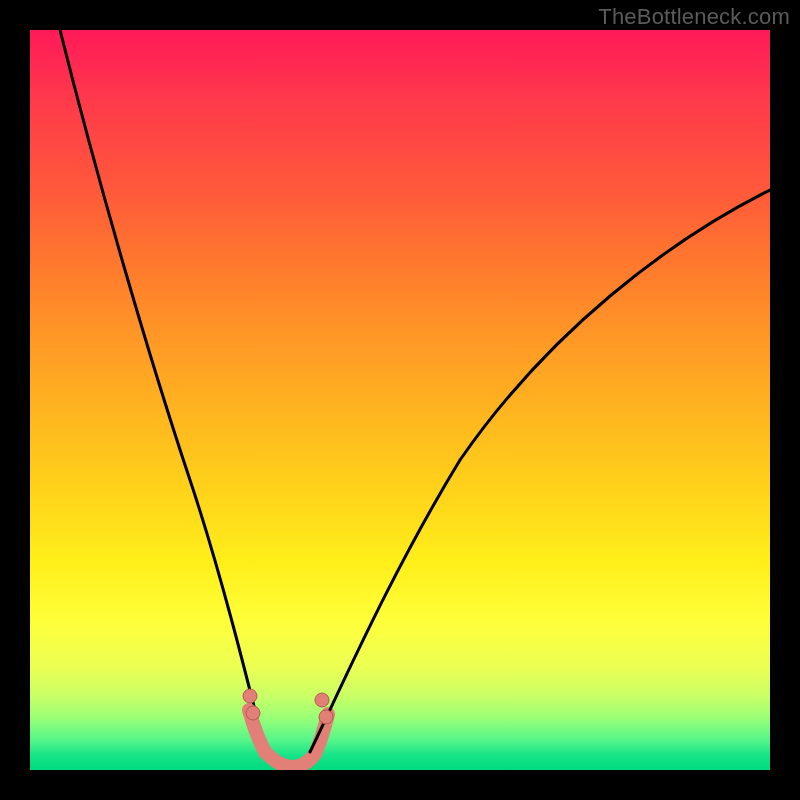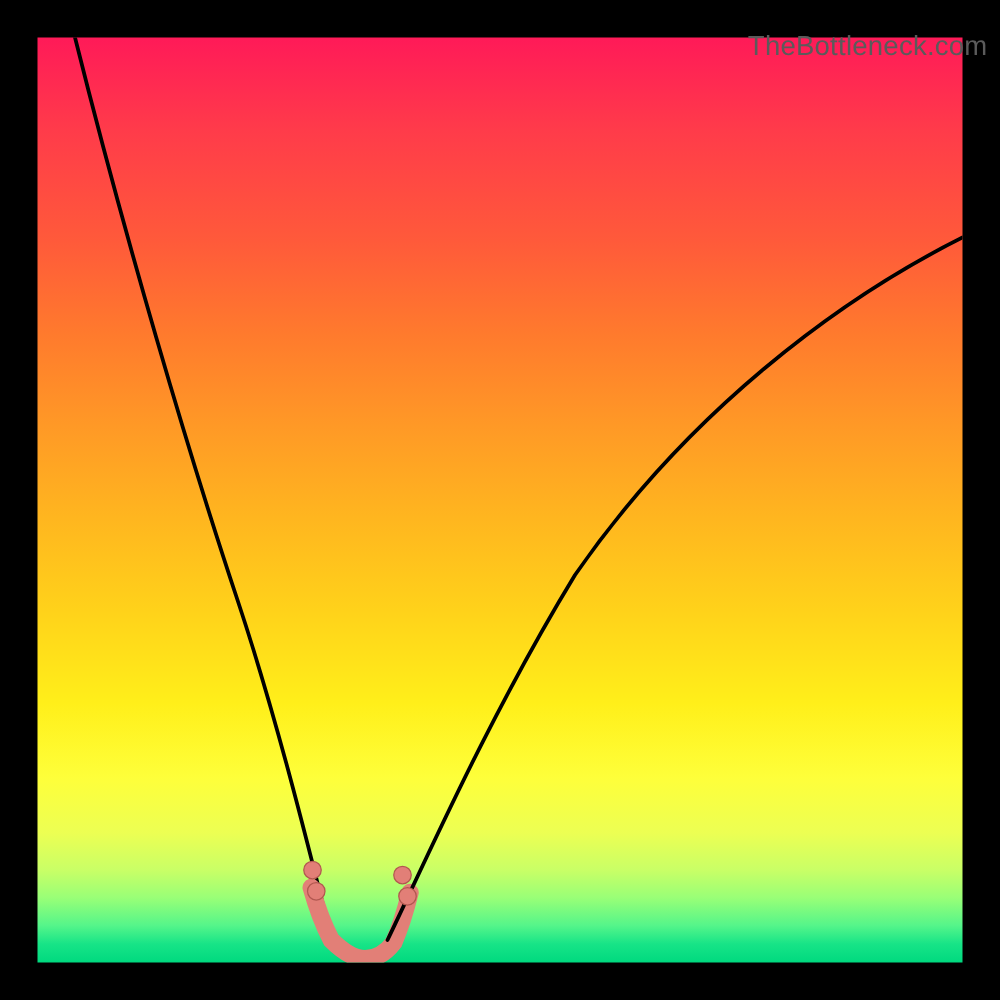--- a/index.html
+++ b/index.html
@@ -53,21 +53,20 @@
     height: 740px;
   }
   .watermark {
     position: absolute;
     top: 4px;
     right: 10px;
     color: #5b5b5b;
     font-size: 22px;
     letter-spacing: 0.2px;
     white-space: nowrap;
-    margin-top: 20px;
   }
 </style>
 </head>
 <body>
 
 <div class="frame">
   <div class="plot">
 
     <svg class="curve" viewBox="0 0 740 740" preserveAspectRatio="none">
 

